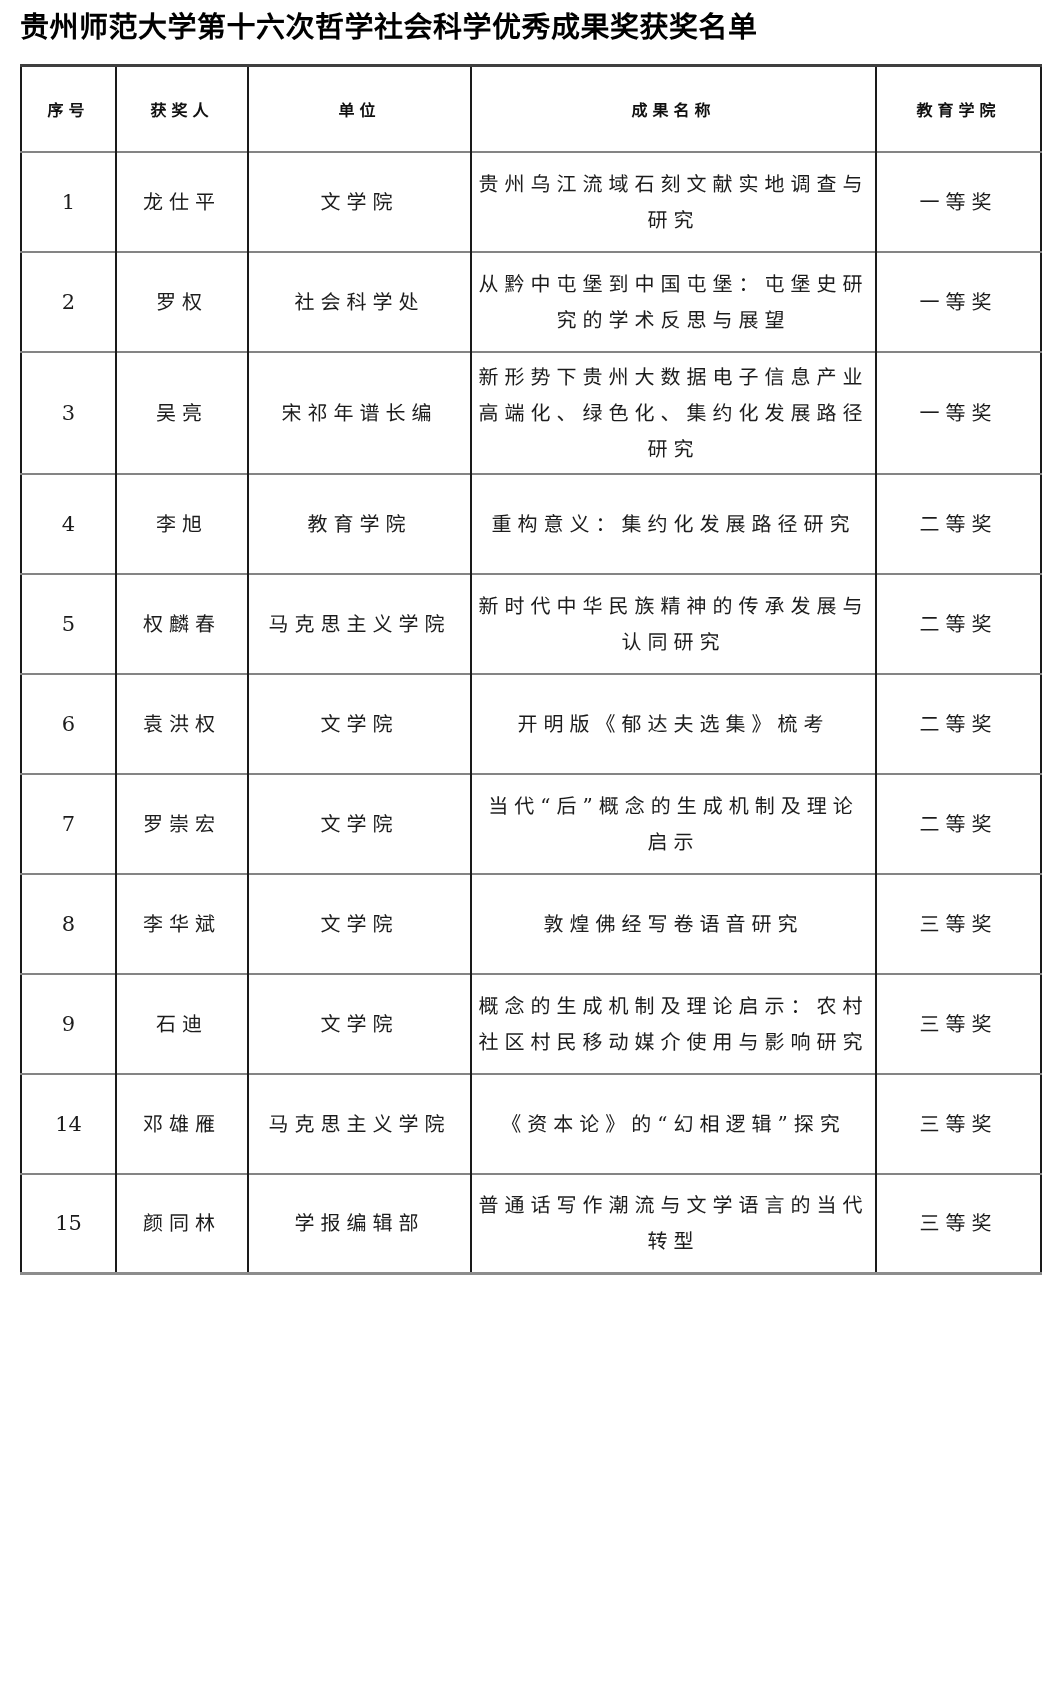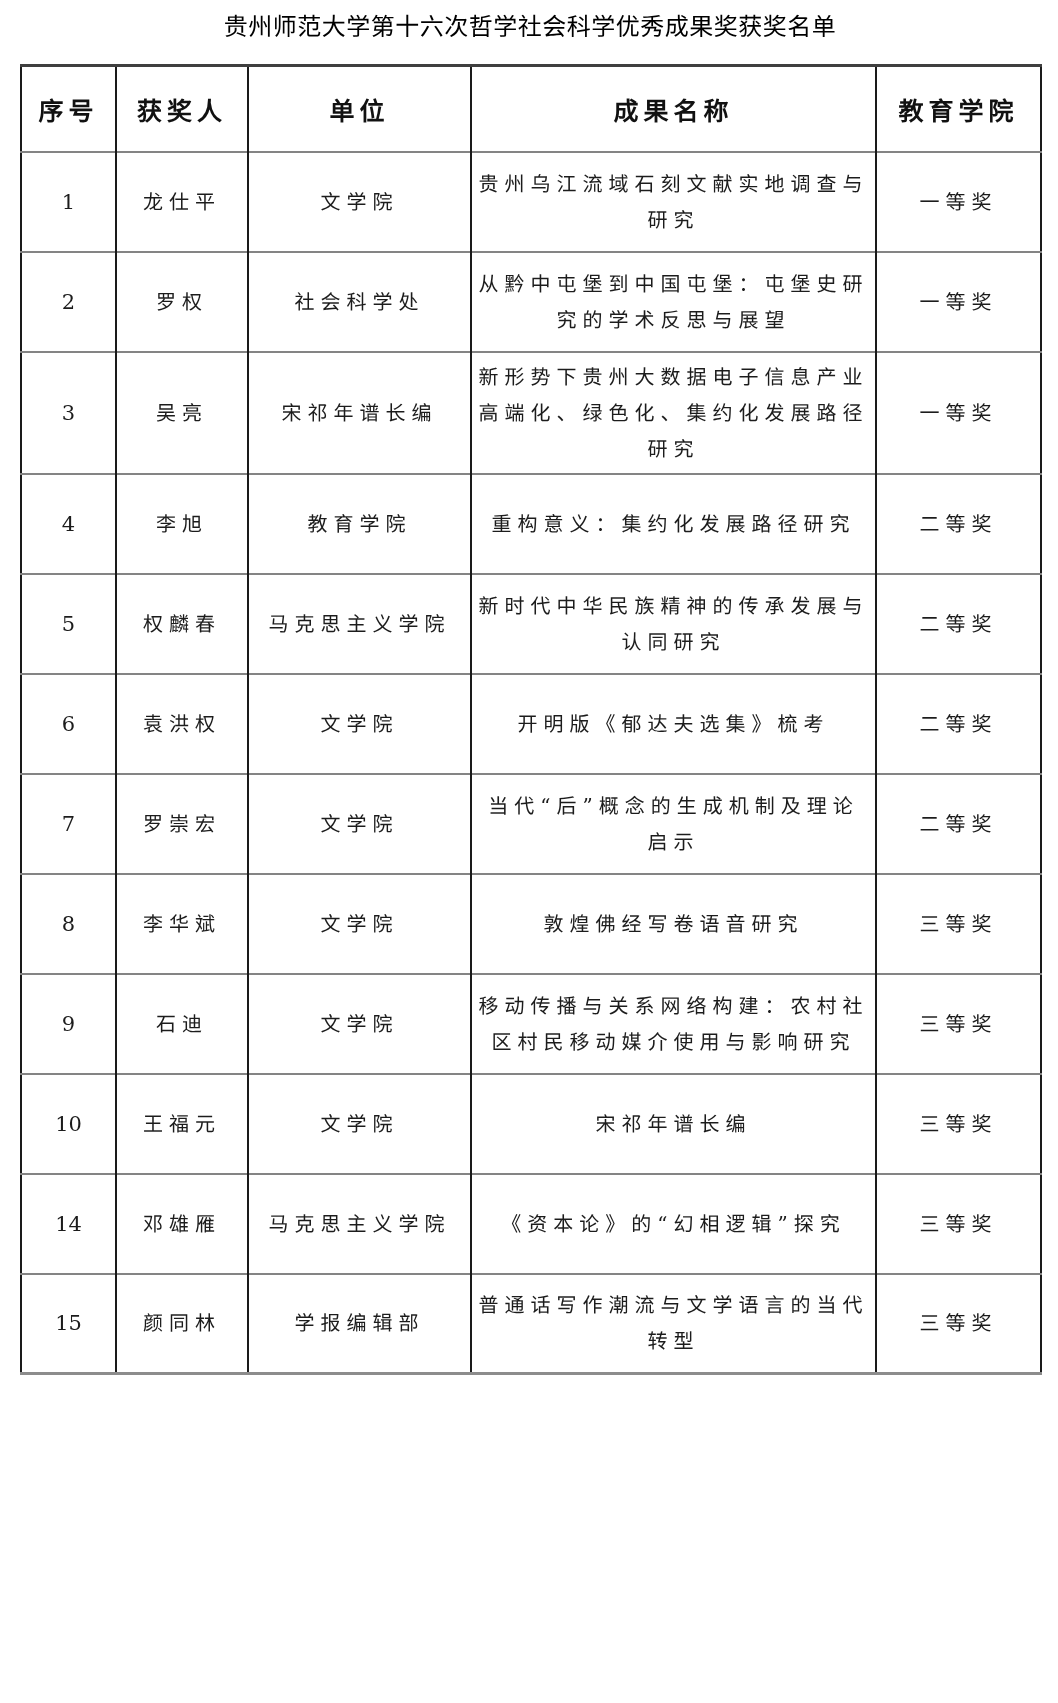--- a/index.html
+++ b/index.html
@@ -12,23 +12,22 @@
     width: 1058px;
     min-height: 1703px;
     box-sizing: border-box;
   }
   .page {
     width: 1020px;
     margin-left: 20px;
   }
   .doc-title {
     margin: 8px 0 18px 0;
-    text-align: center;
-    font-size: 24px;
-    font-weight: normal;
+    font-size: 29px;
+    font-weight: bold;
     color: #000000;
     letter-spacing: 0.5px;
     line-height: 38px;
   }
   table.awards {
     width: 1020px;
     table-layout: fixed;
     border-collapse: collapse;
     border-top: 3px solid #3f3f3f;
     border-bottom: 3px solid #8c8c8c;
@@ -42,21 +41,21 @@
     border-top: 2px solid #848484;
     text-align: center;
     vertical-align: middle;
     color: #1c1c1c;
     padding: 6px 4px;
     overflow-wrap: anywhere;
     line-break: anywhere;
   }
   th:first-child, td:first-child { border-left: none; }
   th {
-    font-size: 25px;
+    font-size: 16px;
     font-weight: bold;
     color: #111111;
     letter-spacing: 5px;
   }
   td {
     font-size: 20px;
     letter-spacing: 6px;
     line-height: 36px;
   }
   td.cell-no {
@@ -142,28 +141,21 @@
     <td class="cell-no">8</td>
     <td>李华斌</td>
     <td>文学院</td>
     <td>敦煌佛经写卷语音研究</td>
     <td>三等奖</td>
   </tr>
         <tr>
     <td class="cell-no">9</td>
     <td>石迪</td>
     <td>文学院</td>
-    <td>移动传播与关系网络构建：农村社区村民移动媒介使用与影响研究</td>
-    <td>三等奖</td>
-  </tr>
-        <tr>
-    <td class="cell-no">10</td>
-    <td>王福元</td>
-    <td>文学院</td>
-    <td>宋祁年谱长编</td>
+    <td>概念的生成机制及理论启示：农村社区村民移动媒介使用与影响研究</td>
     <td>三等奖</td>
   </tr>
         <tr>
     <td class="cell-no">14</td>
     <td>邓雄雁</td>
     <td>马克思主义学院</td>
     <td>《资本论》的“幻相逻辑”探究</td>
     <td>三等奖</td>
   </tr>
         <tr>

